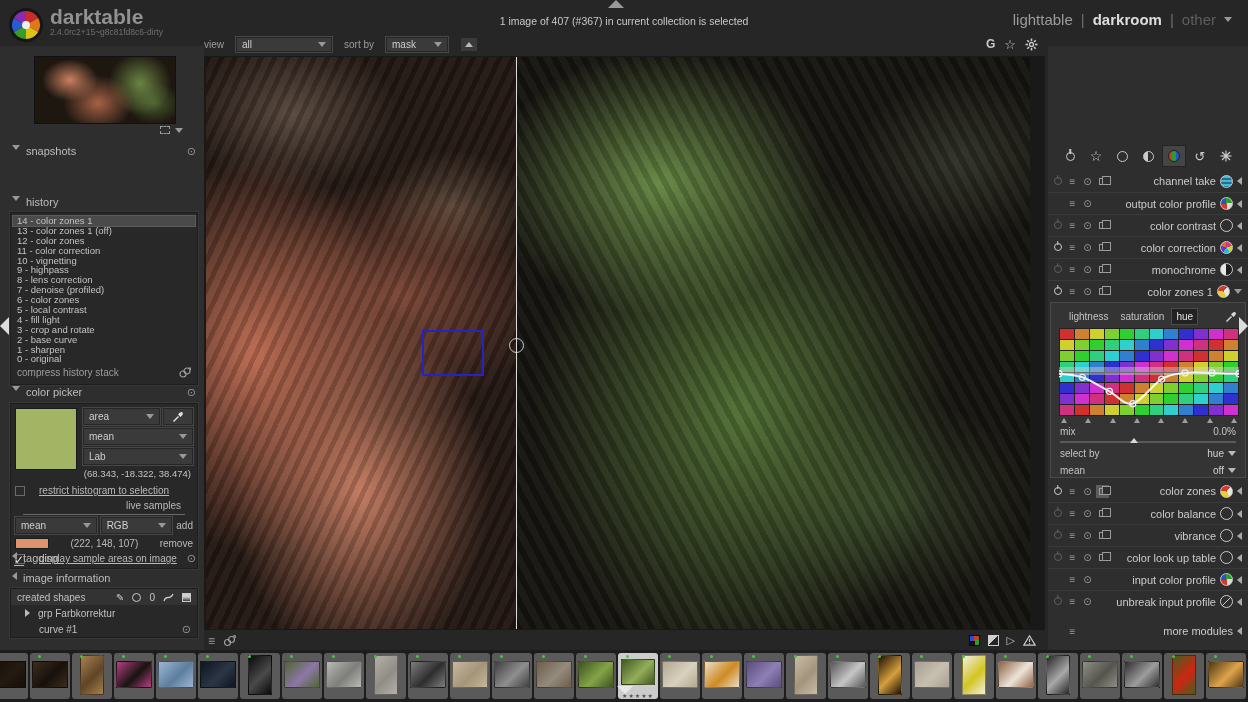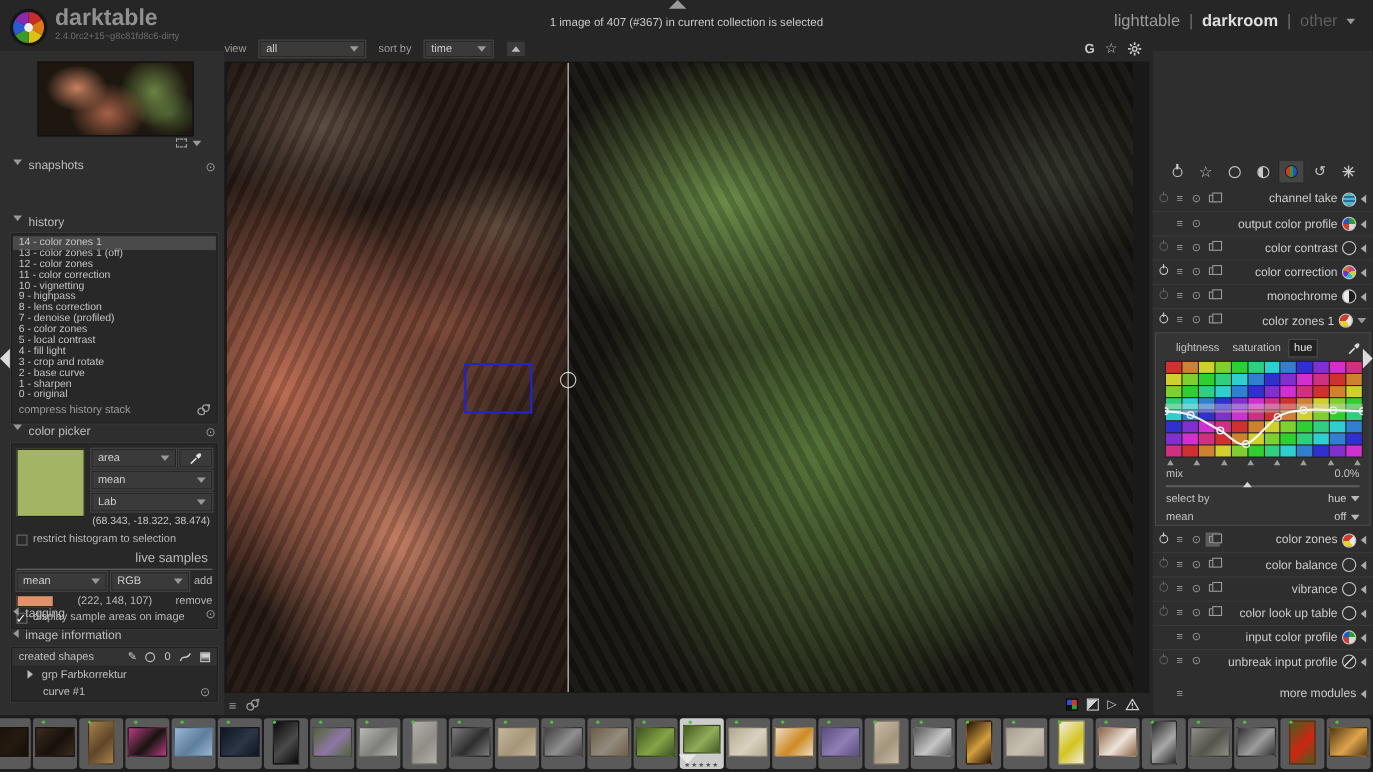--- a/index.html
+++ b/index.html
@@ -64,23 +64,23 @@
   .btn { background:#363636; border:1px solid #242424; color:#cfcfcf; font-size:10px; text-align:center;
     height:15px; line-height:14px; margin:0 2px 2px 2px; }
   .link-row { display:flex; justify-content:space-between; align-items:center; color:#9d9d9d;
     font-size:10px; padding:3px 4px; }
 
   
   .cp-grid { display:flex; gap:6px; padding:4px; }
   #cp-swatch { width:62px; height:62px; background:#a3b465; border:1px solid #1a1a1a; flex:none; }
   .cp-right { flex:1; display:flex; flex-direction:column; gap:3px; }
   .cp-val { font-size:9.5px; color:#c4c4c4; text-align:right; padding-right:2px; }
-  .cp-row { display:flex; align-items:center; gap:5px; font-size:10px; color:#b9b9b9; padding:2px 4px; }
-  .live-hdr { text-align:right; color:#b9b9b9; font-size:12px; padding:2px 4px 3px;
-    border-bottom:1px solid #6a6a6a; margin:0 4px; }
+  .cp-row { display:flex; align-items:center; gap:14px; font-size:10px; color:#b9b9b9; padding:2px 4px;text-decoration:underline; }
+  .live-hdr { text-align:right; color:#b9b9b9; font-size:10px; padding:2px 4px 3px;
+    border-bottom:1px solid #6a6a6a; margin:0 12px; }
   .samp-row { display:flex; align-items:center; font-size:10px; color:#b9b9b9; padding:2px 4px; gap:4px; }
   #samp-swatch { width:34px; height:11px; border:1px solid #1a1a1a; flex:none; }
 
   
   .mm-row { display:flex; align-items:center; gap:8px; font-size:10px; color:#c0c0c0; padding:2px 6px; height:16px; }
   .mm-ic { color:#c9c9c9; font-size:10px; }
   .ring { width:9px; height:9px; border:1.2px solid #c9c9c9; border-radius:50%; display:inline-block; }
   .grad-sq { width:9px; height:9px; border:1px solid #c9c9c9; display:inline-block;
     background:linear-gradient(180deg,#cfcfcf 0 40%, #3a3a3a 100%); }
 
@@ -398,21 +398,21 @@
   <div class="abs tri-left-w" id="left-handle"></div>
 
   <div class="abs" id="center-toolbar">
     <span>view</span>
     <div class="dd" style="width:96px">
       <span>all</span>
         <span class="caret-down"></span>
     </div>
     <span>sort by</span>
     <div class="dd" style="width:62px">
-      <span>time</span>
+      <span>mask</span>
         <span class="caret-down"></span>
     </div>
     <div class="tb-btn">
         <span class="tri"></span>
       </div>
     <div id="tb-right">
       <span style="font-weight:bold; font-size:12px">G</span>
       <span style="font-size:13px">☆</span>
       <svg width="13" height="13" viewBox="0 0 13 13">
         <circle cx="6.5" cy="6.5" r="2" fill="none" stroke="#c9c9c9" stroke-width="1.3"></circle>

